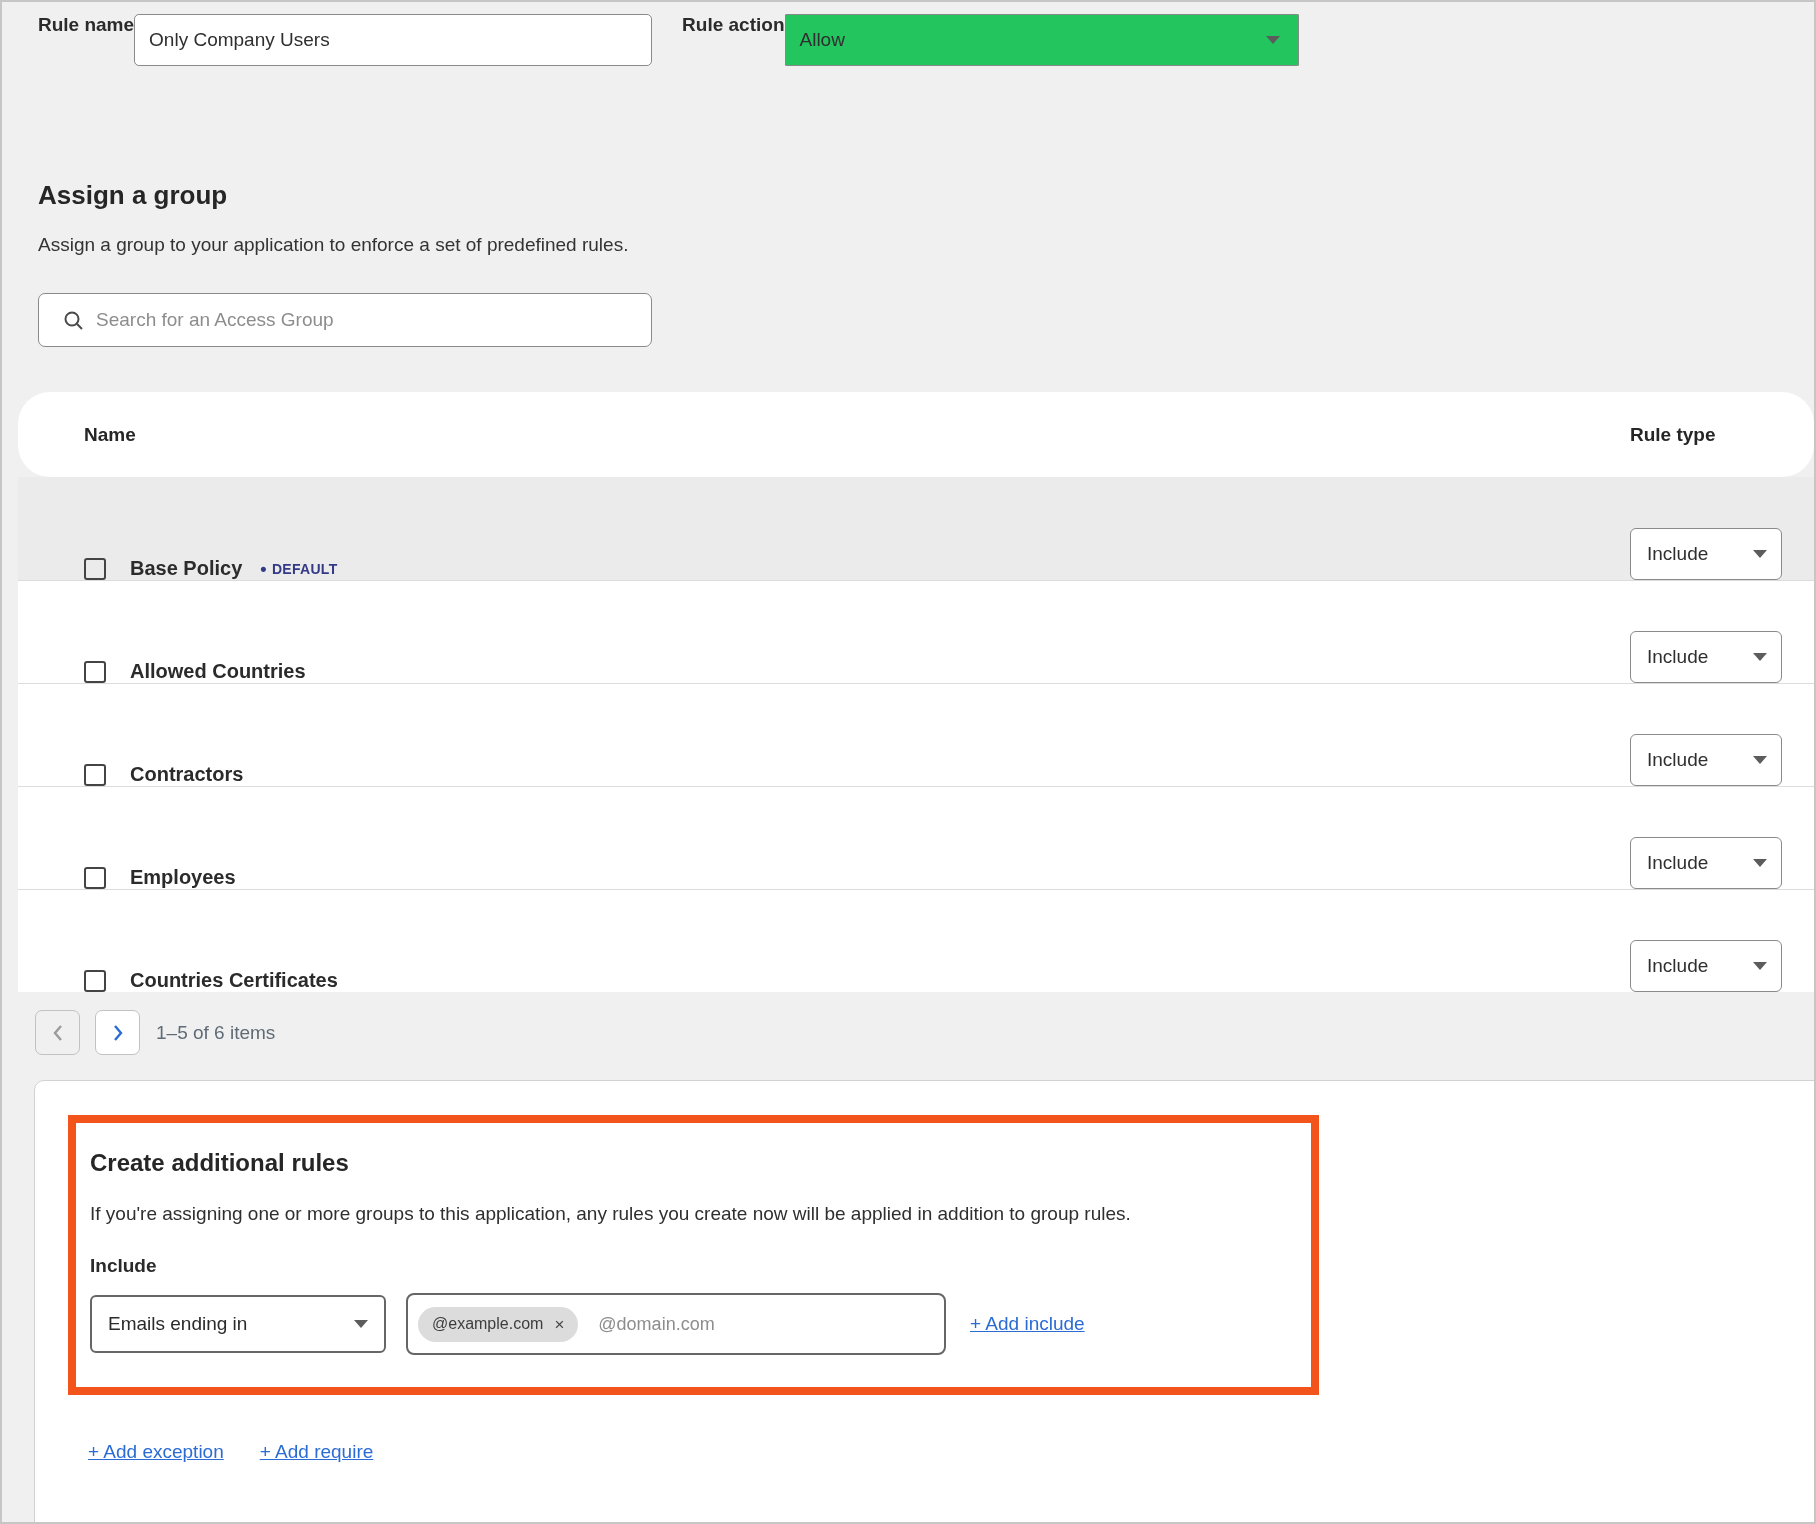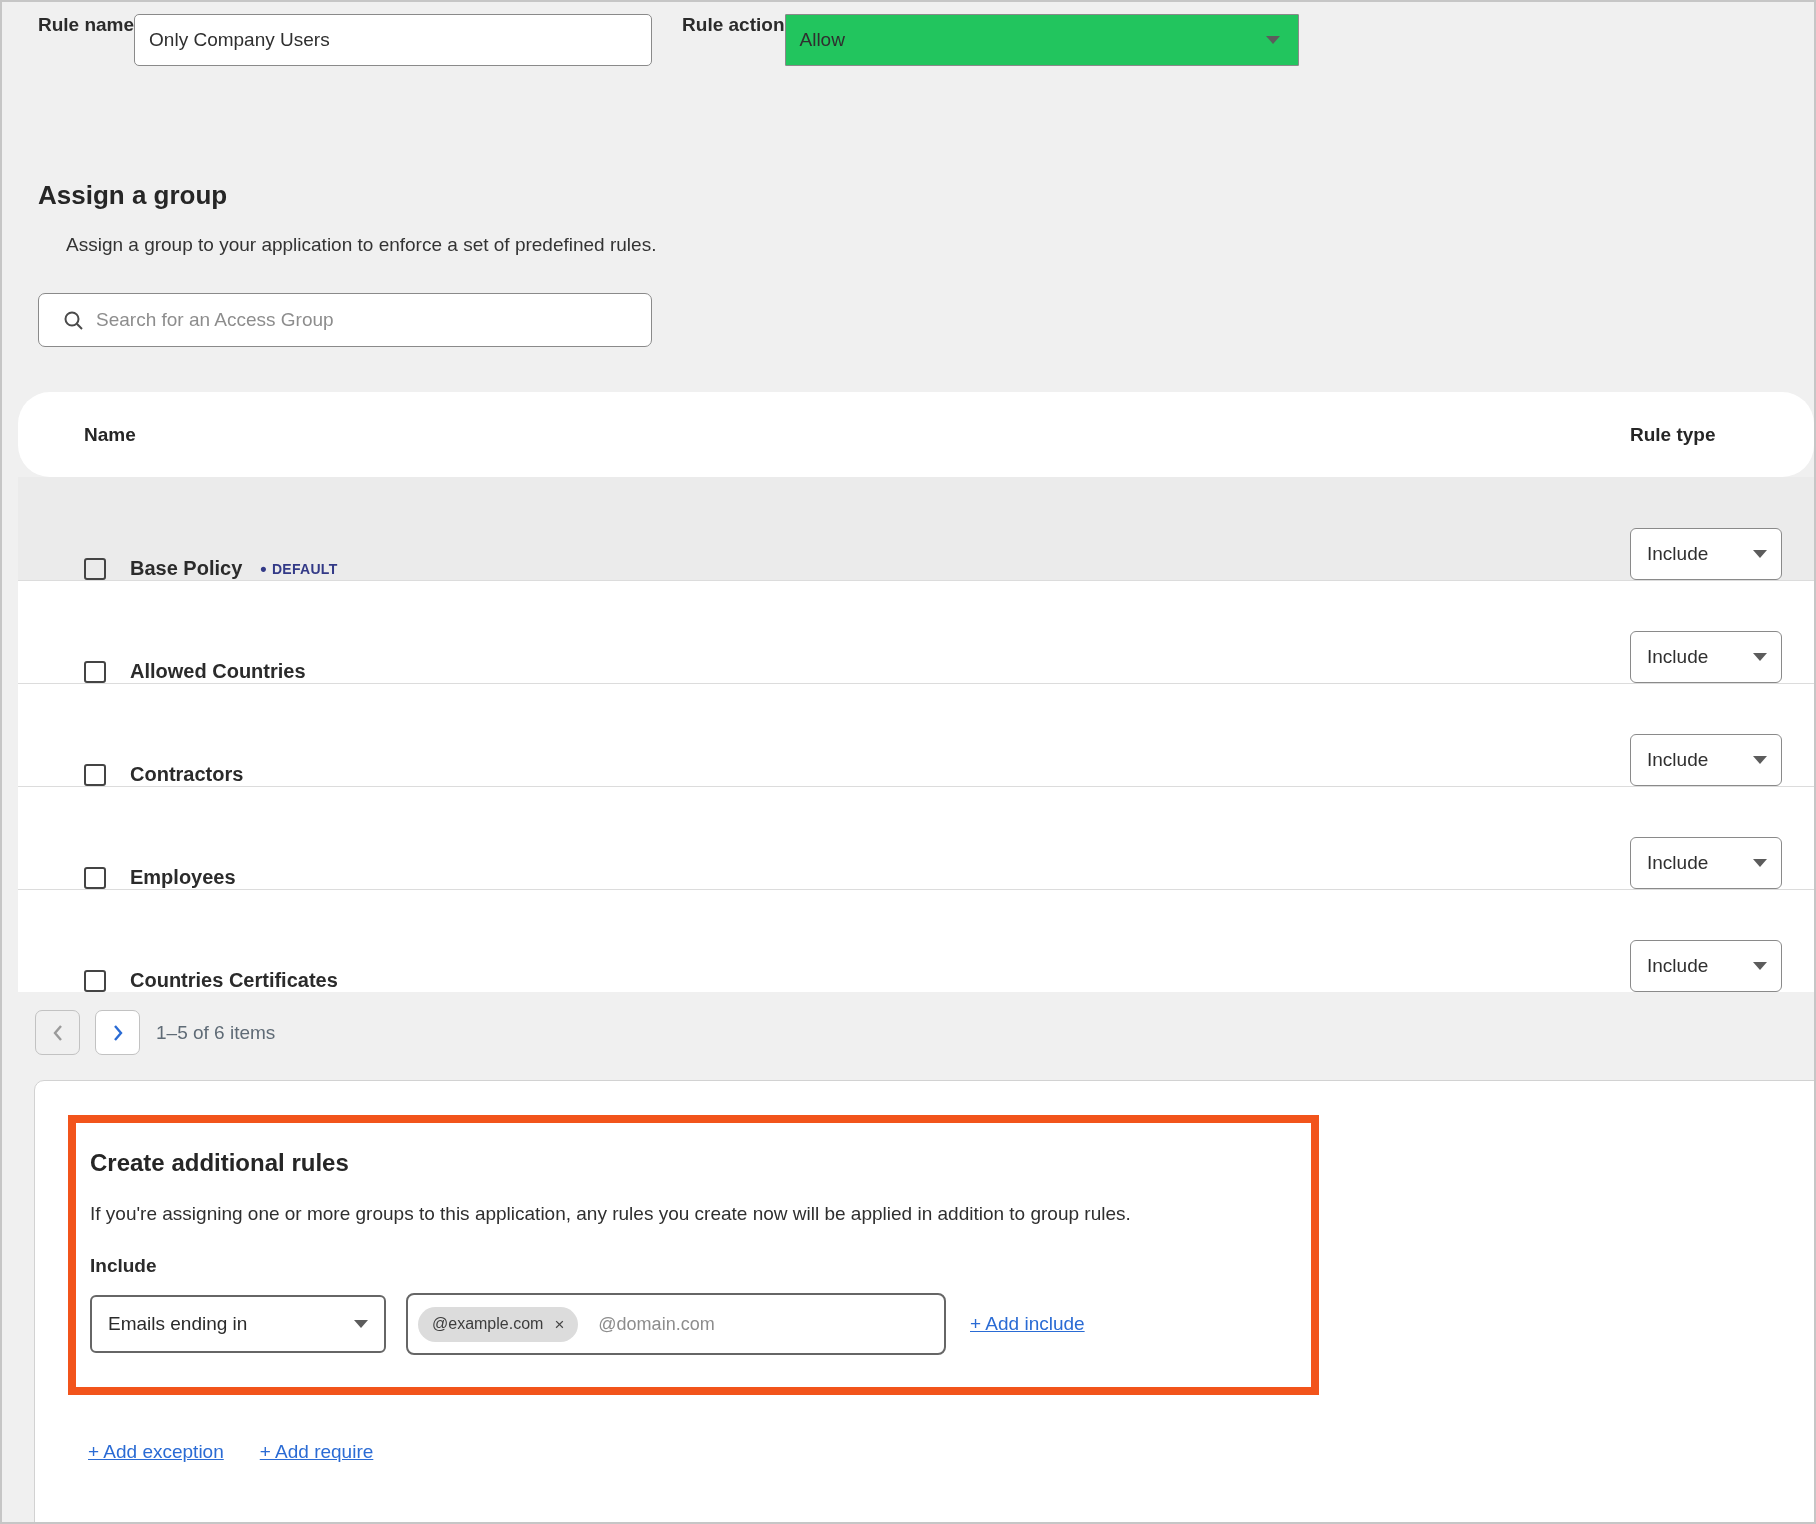--- a/index.html
+++ b/index.html
@@ -35,21 +35,21 @@
     font-size: 19px; color: #2f2f2f; cursor: pointer;
   }
   .caret {
     width: 0; height: 0;
     border-left: 7px solid transparent; border-right: 7px solid transparent;
     border-top: 8px solid #5c5c5c;
   }
 
   
   .section-heading { position: absolute; left: 36px; top: 178px; font-size: 26px; font-weight: bold; color: #262626; }
-  .section-desc { position: absolute; left: 36px; top: 232px; font-size: 19px; color: #333333; margin-left: 28px; }
+  .section-desc { position: absolute; left: 36px; top: 232px; font-size: 19px; color: #333333; }
   .search-box {
     position: absolute; left: 36px; top: 291px;
     width: 614px; height: 54px;
     background: #ffffff; border: 1px solid #8a8a8a; border-radius: 7px;
     display: flex; align-items: center; padding: 0 24px;
   }
   .search-box input {
     border: none; outline: none; flex: 1; margin-left: 12px;
     font-family: "Liberation Sans", sans-serif; font-size: 19px; color: #2f2f2f;
   }

